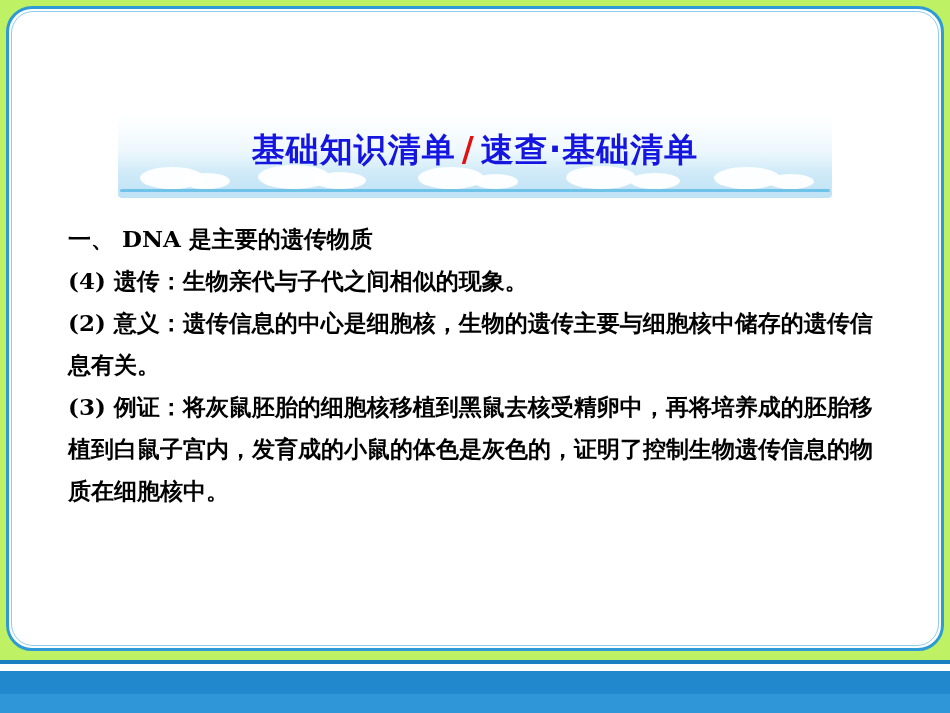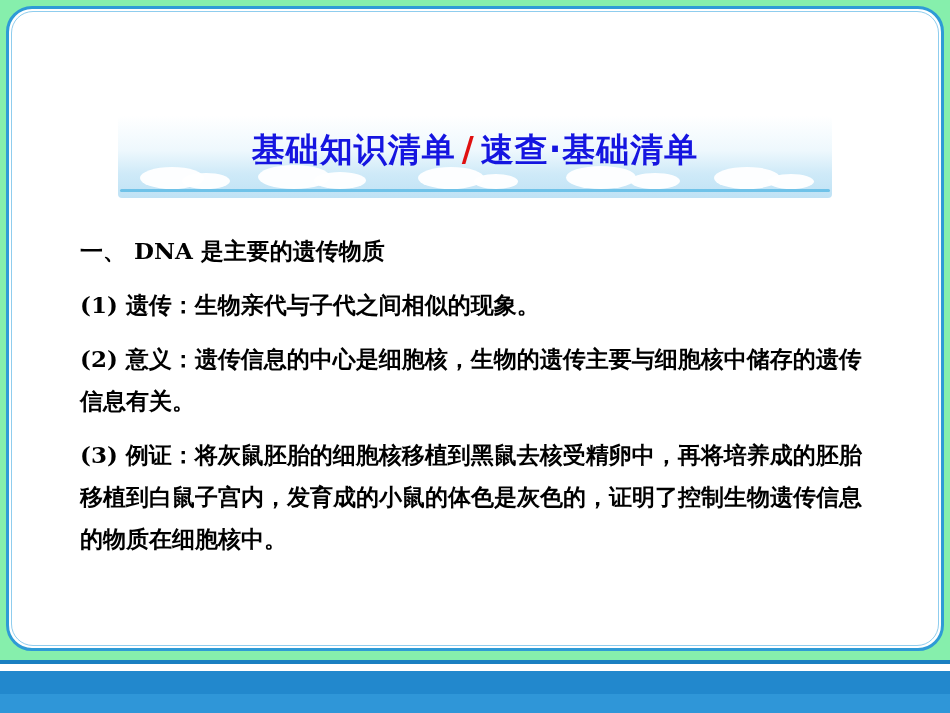--- a/index.html
+++ b/index.html
@@ -10,21 +10,21 @@
     width: 950px;
     height: 713px;
     background: #ffffff;
     font-family: "Liberation Serif", serif;
     overflow: hidden;
   }
   .slide {
     position: relative;
     width: 950px;
     height: 713px;
-    background: #86efac;
+    background: #bef264;
     box-sizing: border-box;
   }
   
   .frame-outer {
     position: absolute;
     left: 6px;
     top: 6px;
     width: 938px;
     height: 645px;
     border: 3px solid #2e9bd6;
@@ -143,21 +143,21 @@
     left: 68px;
     top: 218px;
     width: 820px;
     font-size: 23px;
     line-height: 42px;
     color: #000000;
     font-family: "DejaVu Serif", serif;
     font-weight: bold;
   }
   .para {
-    margin: 12px;
+    margin: 0;
     padding: 0;
   }
 </style>
 </head>
 <body>
 
 <div class="slide">
 
   <div class="frame-outer"></div>
   <div class="frame-inner"></div>
@@ -175,21 +175,21 @@
     <div class="cloud c9"></div>
     <div class="cloud c10"></div>
     <div class="banner-underline"></div>
     <div class="title-text">
       <span>基础知识清单</span><span class="title-slash">/</span><span>速查·基础清单</span>
     </div>
   </div>
 
   <div class="content">
     <p class="para">一、 DNA 是主要的遗传物质</p>
-    <p class="para">(1) 遗传：生物亲代与子代之间相似的现象。</p>
+    <p class="para">(4) 遗传：生物亲代与子代之间相似的现象。</p>
     <p class="para">(2) 意义：遗传信息的中心是细胞核，生物的遗传主要与细胞核中储存的遗传信息有关。</p>
     <p class="para">(3) 例证：将灰鼠胚胎的细胞核移植到黑鼠去核受精卵中，再将培养成的胚胎移植到白鼠子宫内，发育成的小鼠的体色是灰色的，证明了控制生物遗传信息的物质在细胞核中。</p>
   </div>
 
   <div class="bottom-band">
     <div class="bar-line"></div>
     <div class="bar-main"></div>
     <div class="bar-main-light"></div>
   </div>
 

